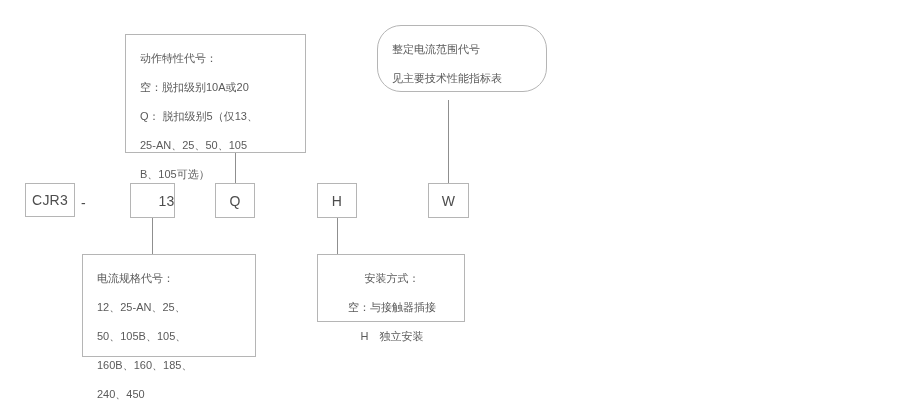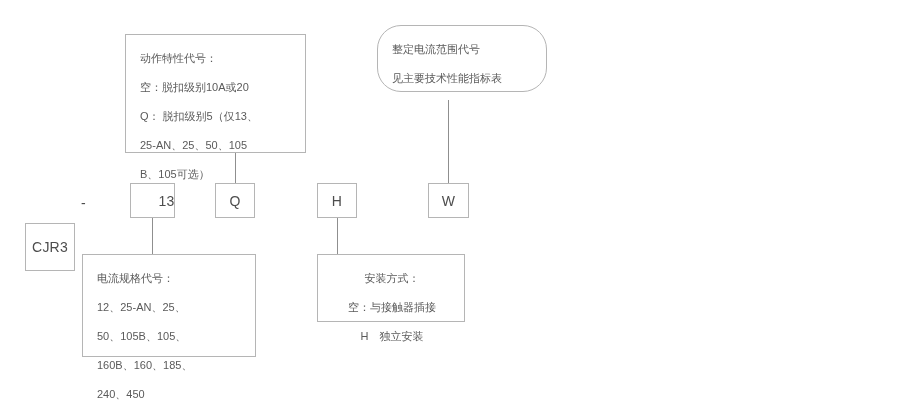--- a/index.html
+++ b/index.html
@@ -63,21 +63,21 @@
 25-AN、25、50、105
 B、105可选）</div>
 
   <div class="box note-box" style="left:377px; top:25px; width:170px; height:67px;border-radius:24px;">整定电流范围代号
 见主要技术性能指标表</div>
 
   <div class="connector v-line" style="left:235px; top:153px; height:30px;"></div>
 
   <div class="connector v-line" style="left:448px; top:100px; height:83px;"></div>
 
-  <div class="box code-box" style="left:25px; top:183px; width:50px; height:48px;margin-top:40px;">CJR3</div>
+  <div class="box code-box" style="left:25px; top:183px; width:50px; height:34px;">CJR3</div>
 
   <div class="dash" style="left:81px; top:196px;">-</div>
 
   <div class="box code-box" style="left:130px; top:183px; width:45px; height:35px;padding-left:28px;">13</div>
 
   <div class="box code-box" style="left:215px; top:183px; width:40px; height:35px;">Q</div>
 
   <div class="box code-box" style="left:317px; top:183px; width:40px; height:35px;">H</div>
 
   <div class="box code-box" style="left:428px; top:183px; width:41px; height:35px;">W</div>

